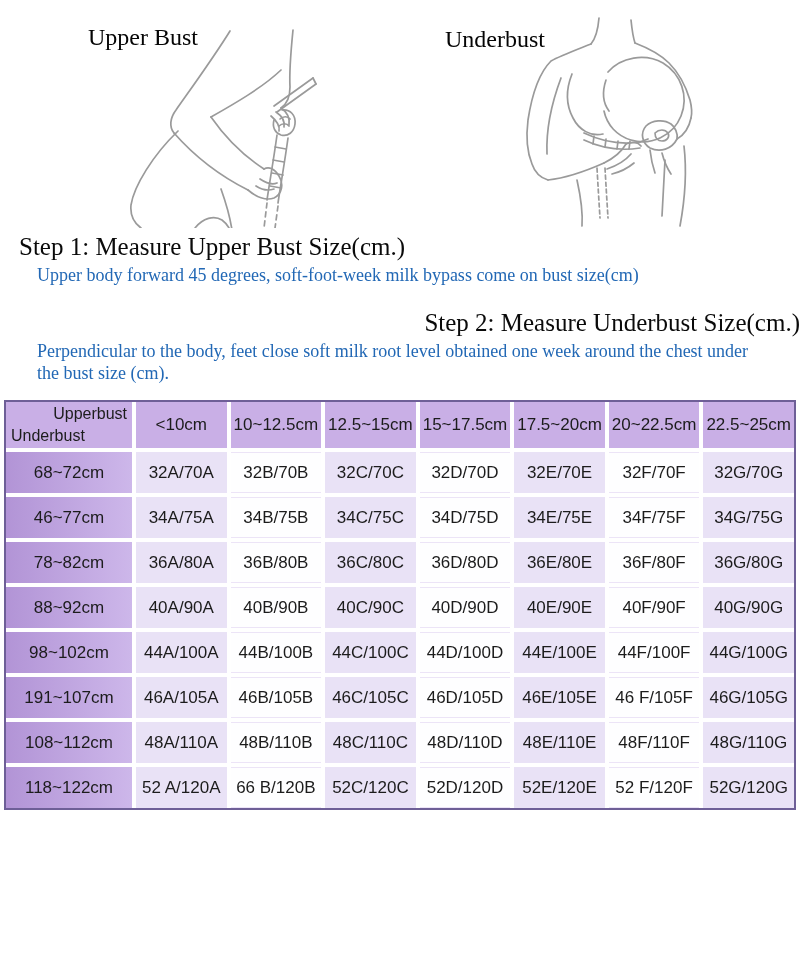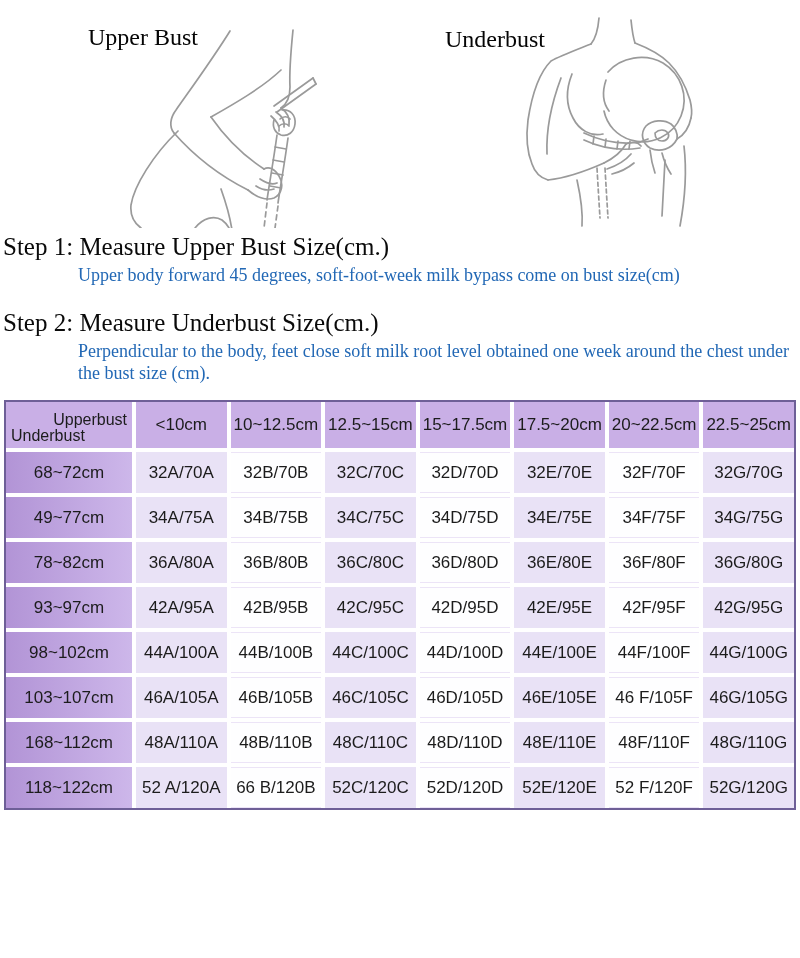--- a/index.html
+++ b/index.html
@@ -9,40 +9,40 @@
   .figures{position:relative;height:228px;}
   .fig{position:absolute;top:0;width:400px;height:228px;}
   .fig.left{left:0;}
   .fig.right{left:400px;}
   .fig svg{position:absolute;left:0;top:0;}
   .fig-label{position:absolute;font-family:"Liberation Serif",serif;font-size:24px;color:#050505;white-space:nowrap;}
   .fig.left  .fig-label{left:88px;top:24px;}
   .fig.right .fig-label{left:45px;top:26px;}
   
   .step-title{font-family:"Liberation Serif",serif;font-weight:normal;font-size:25px;
-              color:#0a0a0a;margin:0;padding-left:3px;line-height:29px;}
-  .t1{margin-top:4px;} .t2{margin-top:22px;}
+              color:#0a0a0a;margin:0;padding-left:19px;line-height:29px;}
+  .t1{margin-top:4px;} .t2{margin-top:22px;text-align:right;}
   .step-desc{font-family:"Liberation Serif",serif;font-size:18px;color:#2268b5;
-             margin:3px 0 0 0;padding-left:78px;line-height:22px;max-width:718px;}
+             margin:3px 0 0 0;padding-left:37px;line-height:22px;max-width:718px;}
   
   .table-wrap{margin:16px 4px 0 4px;border:2px solid #6e5f97;overflow:hidden;background:#fff;}
   table.size{border-collapse:separate;border-spacing:4px;margin:-4px;width:calc(100% + 8px);
              table-layout:fixed;}
   table.size th, table.size td{padding:0;text-align:center;vertical-align:middle;
       font-family:"Liberation Sans",sans-serif;font-size:17px;font-weight:normal;color:#1c1c1c;}
   table.size thead th{height:46px;background:#c9afe6;}
   table.size td{height:41px;}
   td.lav{background:#e9e2f6;}
   td.wht{background:#fefeff;box-shadow:inset 0 1px 0 #ece4f7, inset 0 -1px 0 #ece4f7;margin-left:14px;}
   th.rowhead{background:linear-gradient(90deg,#b294d6,#cdb7ea);}
   th.corner{position:relative;background-color:#c4a9e2;
       background-image:linear-gradient(to bottom right,
         rgba(0,0,0,0) calc(50% - 2px), #f4effc calc(50% - 2px),
         #f4effc calc(50% + 2px), rgba(0,0,0,0) calc(50% + 2px));}
-  th.corner .ctop{position:absolute;top:9px;right:5px;font-size:16px;}
+  th.corner .ctop{position:absolute;top:3px;right:5px;font-size:16px;}
   th.corner .cbot{position:absolute;bottom:3px;left:5px;font-size:16px;}
   .art{stroke:#9a9a9a;stroke-width:1.7;fill:none;stroke-linecap:round;stroke-linejoin:round;}
 </style>
 </head>
 <body>
 
 <div class="page">
 
   <div class="figures">
 
@@ -156,71 +156,71 @@
             <th class="rowhead">68~72cm</th>
             <td class="lav">32A/70A</td>
             <td class="wht">32B/70B</td>
             <td class="lav">32C/70C</td>
             <td class="wht">32D/70D</td>
             <td class="lav">32E/70E</td>
             <td class="wht">32F/70F</td>
             <td class="lav">32G/70G</td>
           </tr>
           <tr>
-            <th class="rowhead">49~77cm</th>
+            <th class="rowhead">46~77cm</th>
             <td class="lav">34A/75A</td>
             <td class="wht">34B/75B</td>
             <td class="lav">34C/75C</td>
             <td class="wht">34D/75D</td>
             <td class="lav">34E/75E</td>
             <td class="wht">34F/75F</td>
             <td class="lav">34G/75G</td>
           </tr>
           <tr>
             <th class="rowhead">78~82cm</th>
             <td class="lav">36A/80A</td>
             <td class="wht">36B/80B</td>
             <td class="lav">36C/80C</td>
             <td class="wht">36D/80D</td>
             <td class="lav">36E/80E</td>
             <td class="wht">36F/80F</td>
             <td class="lav">36G/80G</td>
           </tr>
           <tr>
-            <th class="rowhead">93~97cm</th>
-            <td class="lav">42A/95A</td>
-            <td class="wht">42B/95B</td>
-            <td class="lav">42C/95C</td>
-            <td class="wht">42D/95D</td>
-            <td class="lav">42E/95E</td>
-            <td class="wht">42F/95F</td>
-            <td class="lav">42G/95G</td>
+            <th class="rowhead">88~92cm</th>
+            <td class="lav">40A/90A</td>
+            <td class="wht">40B/90B</td>
+            <td class="lav">40C/90C</td>
+            <td class="wht">40D/90D</td>
+            <td class="lav">40E/90E</td>
+            <td class="wht">40F/90F</td>
+            <td class="lav">40G/90G</td>
           </tr>
           <tr>
             <th class="rowhead">98~102cm</th>
             <td class="lav">44A/100A</td>
             <td class="wht">44B/100B</td>
             <td class="lav">44C/100C</td>
             <td class="wht">44D/100D</td>
             <td class="lav">44E/100E</td>
             <td class="wht">44F/100F</td>
             <td class="lav">44G/100G</td>
           </tr>
           <tr>
-            <th class="rowhead">103~107cm</th>
+            <th class="rowhead">191~107cm</th>
             <td class="lav">46A/105A</td>
             <td class="wht">46B/105B</td>
             <td class="lav">46C/105C</td>
             <td class="wht">46D/105D</td>
             <td class="lav">46E/105E</td>
             <td class="wht">46 F/105F</td>
             <td class="lav">46G/105G</td>
           </tr>
           <tr>
-            <th class="rowhead">168~112cm</th>
+            <th class="rowhead">108~112cm</th>
             <td class="lav">48A/110A</td>
             <td class="wht">48B/110B</td>
             <td class="lav">48C/110C</td>
             <td class="wht">48D/110D</td>
             <td class="lav">48E/110E</td>
             <td class="wht">48F/110F</td>
             <td class="lav">48G/110G</td>
           </tr>
           <tr>
             <th class="rowhead">118~122cm</th>

